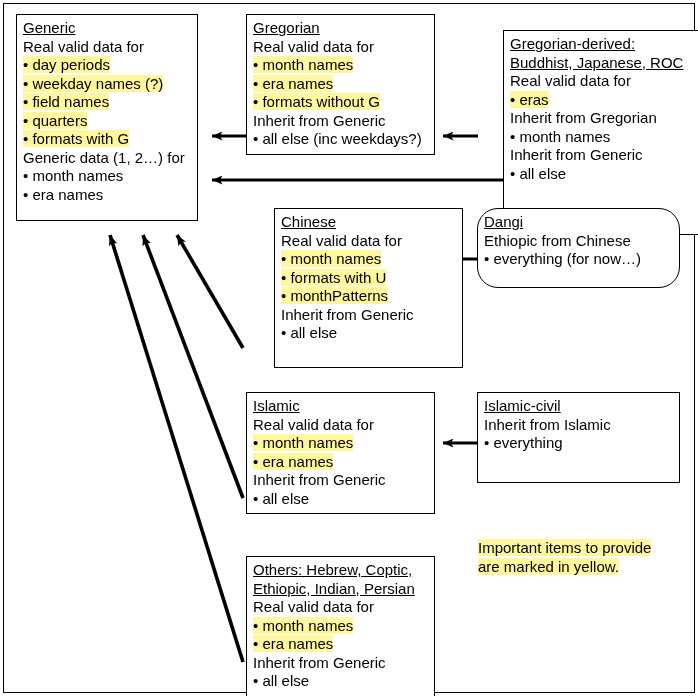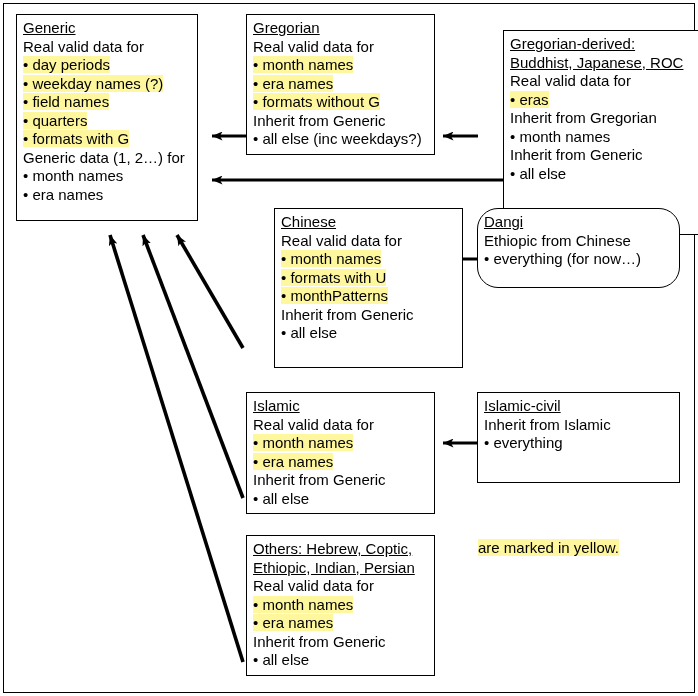--- a/index.html
+++ b/index.html
@@ -178,27 +178,28 @@
       <span class="line"><span class="txt">Inherit from Generic</span></span>
       <span class="line"><span class="txt">• all else</span></span>
     </div>
 
   <div class="box" style="left:477px; top:392px; width:203px; height:91px;">
       <span class="line title"><span class="txt">Islamic-civil</span></span>
       <span class="line"><span class="txt">Inherit from Islamic</span></span>
       <span class="line"><span class="txt">• everything</span></span>
     </div>
 
-  <div class="box" style="left:246px; top:535px; width:189px; height:141px;">
+  <div class="box" style="left:246px; top:556px; width:189px; height:141px;">
       <span class="line title"><span class="txt">Others: Hebrew, Coptic,</span></span>
       <span class="line title"><span class="txt">Ethiopic, Indian, Persian</span></span>
       <span class="line"><span class="txt">Real valid data for</span></span>
       <span class="line hl"><span class="txt">• month names</span></span>
       <span class="line hl"><span class="txt">• era names</span></span>
       <span class="line"><span class="txt">Inherit from Generic</span></span>
       <span class="line"><span class="txt">• all else</span></span>
     </div>
 
   <div class="legend" style="left:478px; top:538px; width:200px;">
+      <span class="line"><span class="txt">Important items to provide</span></span>
       <span class="line"><span class="txt">are marked in yellow.</span></span>
     </div>
 
 </div>
 
 </body></html>

